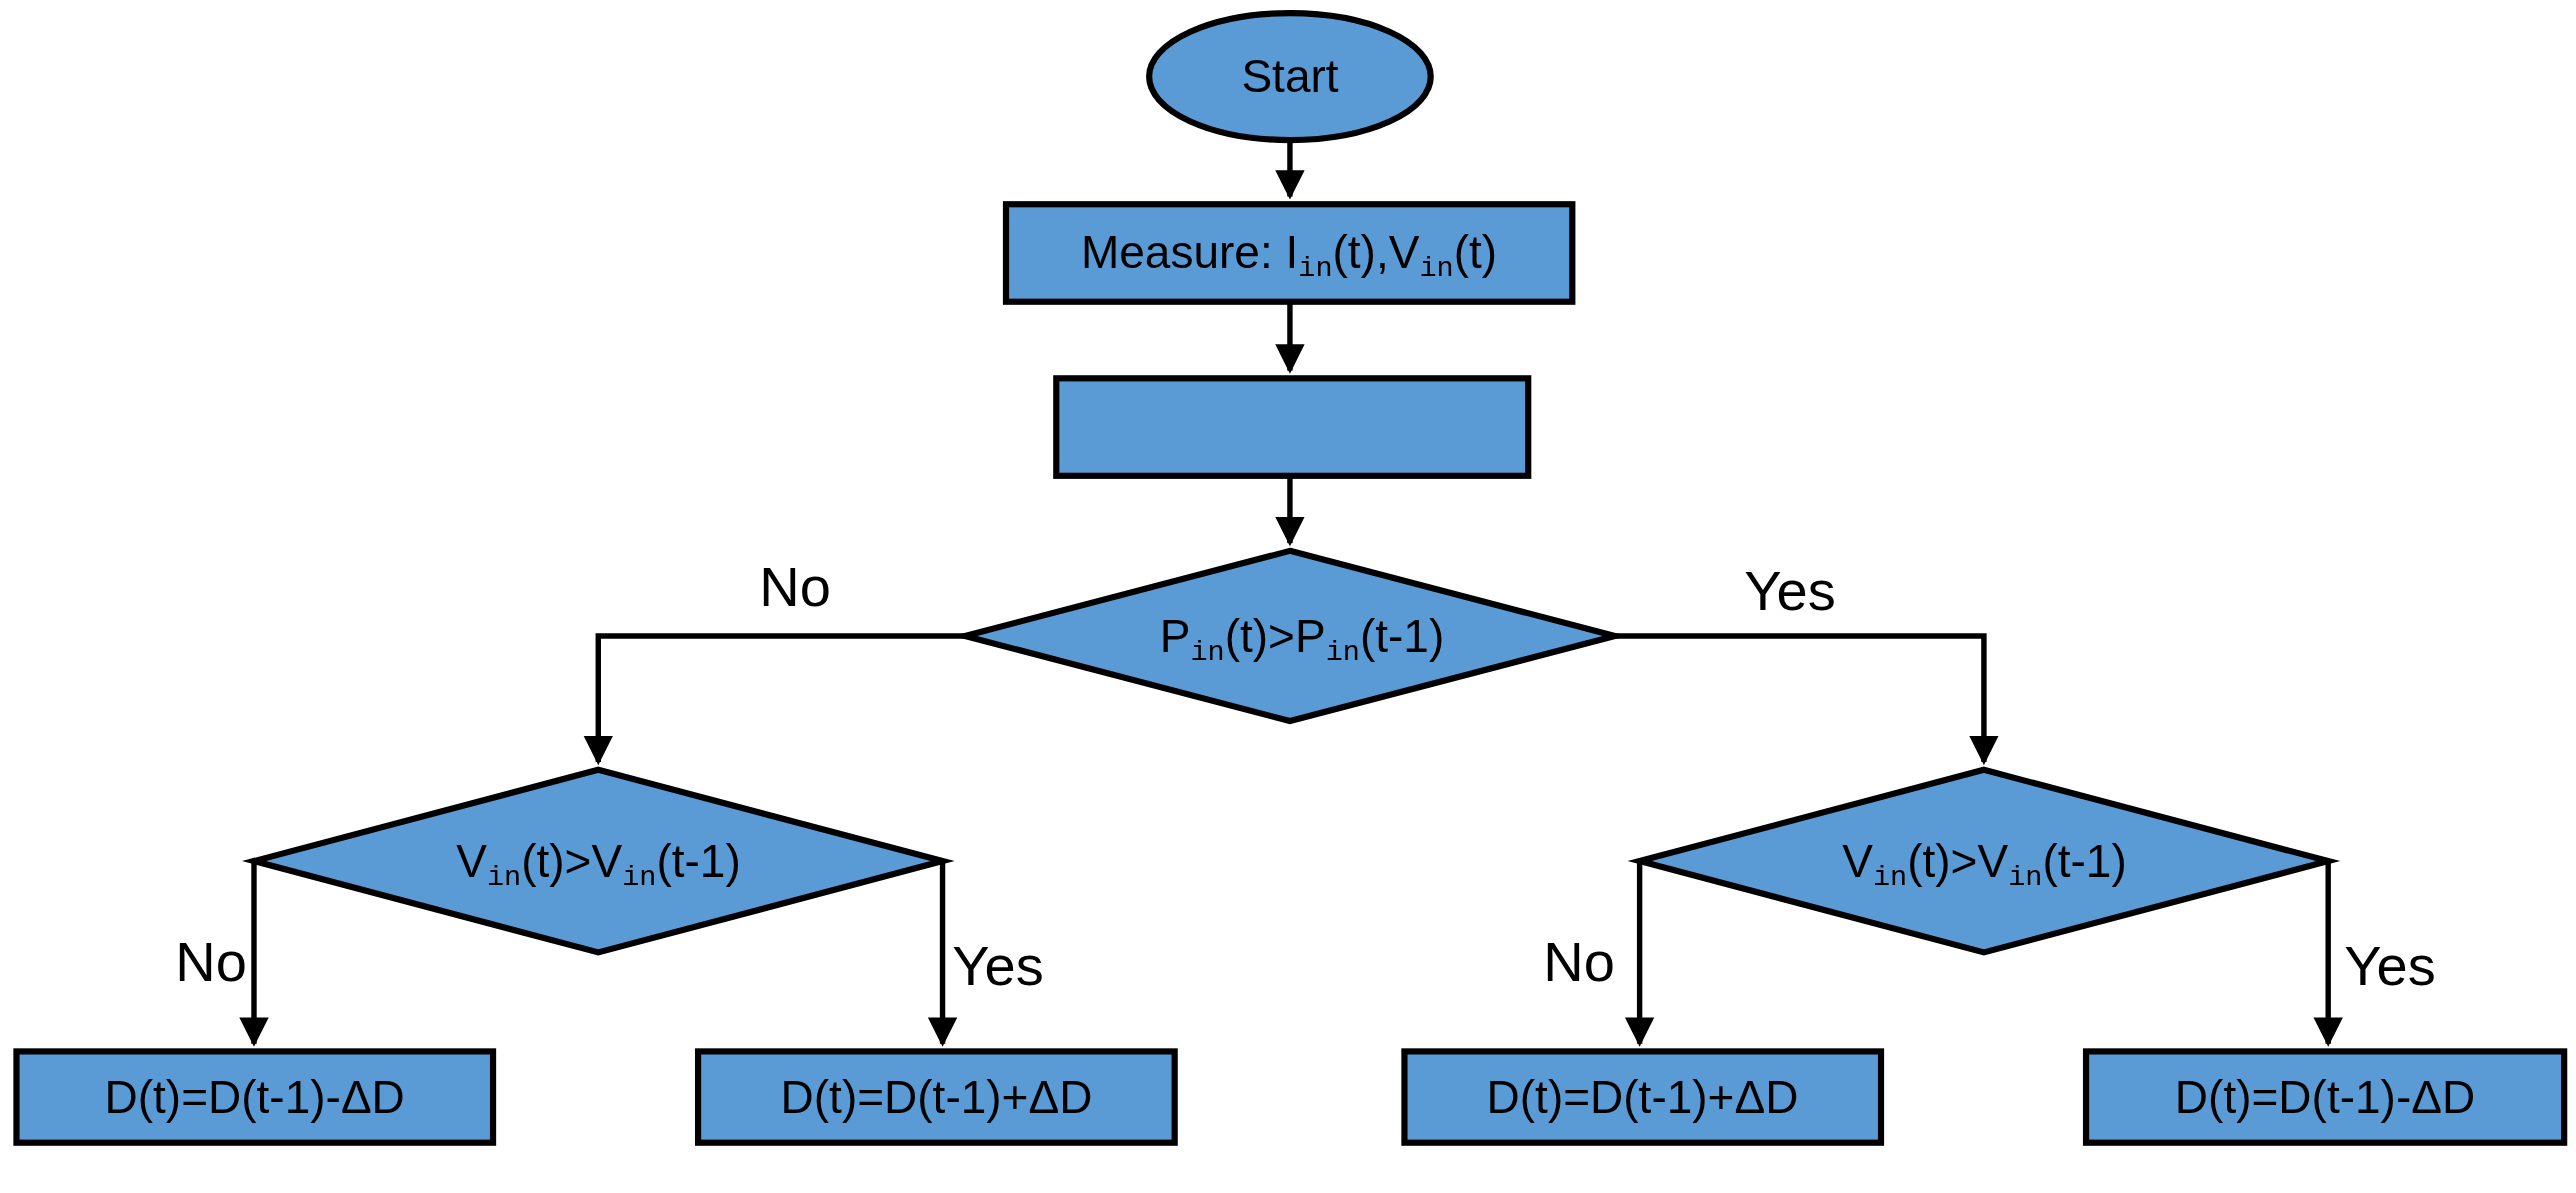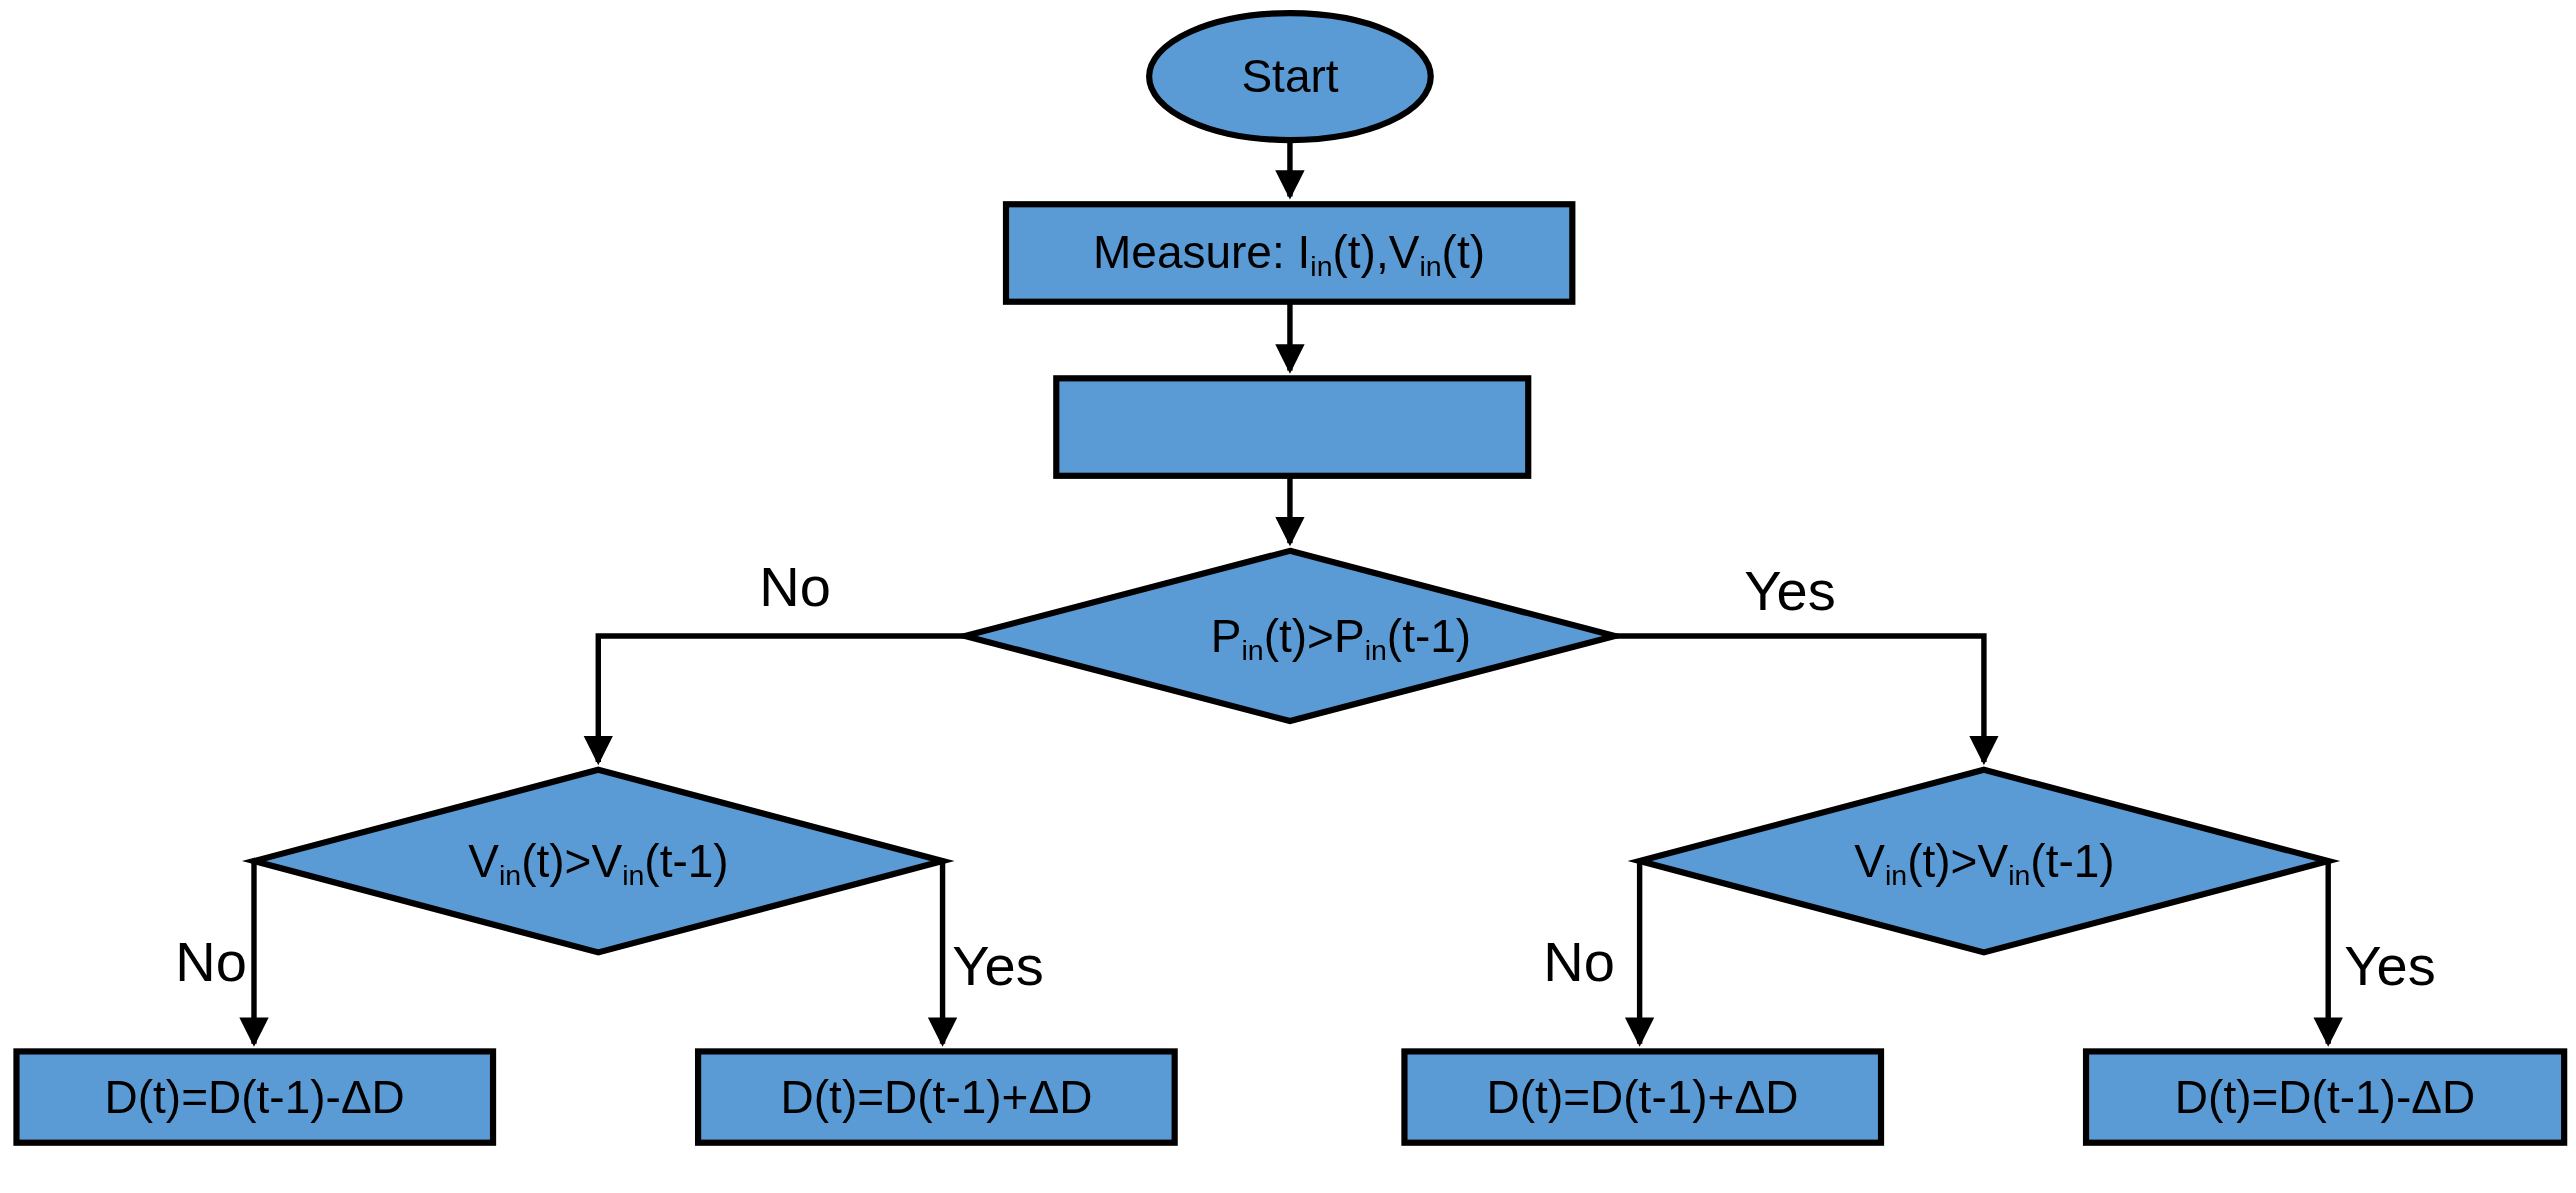--- a/index.html
+++ b/index.html
@@ -32,20 +32,21 @@
     position: absolute;
     text-align: center;
     white-space: nowrap;
     font-size: 46px;
     color: var(--text-color, #000000);
   }
   .label sub {
     font-size: 0.62em;
     vertical-align: -0.28em;
     line-height: 0;
+    font-family: Liberation Mono, monospace;
   }
   .edge-label {
     position: absolute;
     transform: translate(-50%, -50%);
     font-size: 56px;
     color: var(--text-color, #000000);
     white-space: nowrap;
   }
 </style>
 </head>
@@ -80,21 +81,21 @@
     <rect class="shape" x="902" y="1359" width="616" height="118"></rect>
     <rect class="shape" x="1815" y="1359" width="616" height="118"></rect>
     <rect class="shape" x="2696" y="1359" width="618" height="118"></rect>
   </svg>
 
   <div class="label" style="left:1149px; top:13px; width:282px; height:127px; line-height:127px;">Start</div>
 
   <div class="label" style="left:1006px; top:204px; width:566px; height:97px; line-height:97px;"><span>Measure: I</span><sub>in</sub><span>(t),V</span><sub>in</sub><span>(t)</span></div>
 
 
-  <div class="label" style="left:1016px; top:551px; width:650px; height:170px; line-height:170px;"><span>P</span><sub>in</sub><span>(t)&gt;P</span><sub>in</sub><span>(t-1)</span></div>
+  <div class="label" style="left:977px; top:551px; width:650px; height:170px; line-height:170px;"><span>P</span><sub>in</sub><span>(t)&gt;P</span><sub>in</sub><span>(t-1)</span></div>
 
   <div class="label" style="left:254px; top:770px; width:689px; height:183px; line-height:183px;"><span>V</span><sub>in</sub><span>(t)&gt;V</span><sub>in</sub><span>(t-1)</span></div>
 
   <div class="label" style="left:1640px; top:770px; width:689px; height:183px; line-height:183px;"><span>V</span><sub>in</sub><span>(t)&gt;V</span><sub>in</sub><span>(t-1)</span></div>
 
   <div class="label" style="left:16.2px; top:1052px; width:477px; height:91px; line-height:91px;">D(t)=D(t-1)-ΔD</div>
 
   <div class="label" style="left:698px; top:1052px; width:477px; height:91px; line-height:91px;">D(t)=D(t-1)+ΔD</div>
 
   <div class="label" style="left:1404px; top:1052px; width:477px; height:91px; line-height:91px;">D(t)=D(t-1)+ΔD</div>

